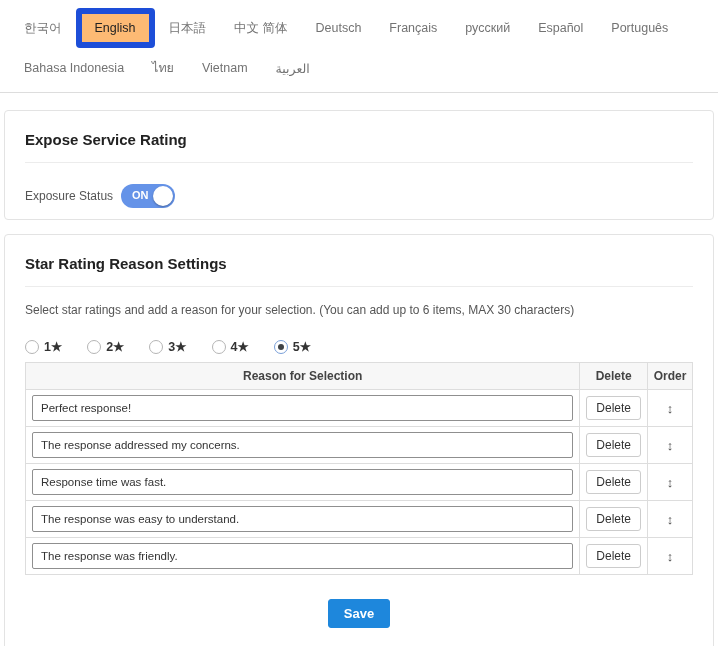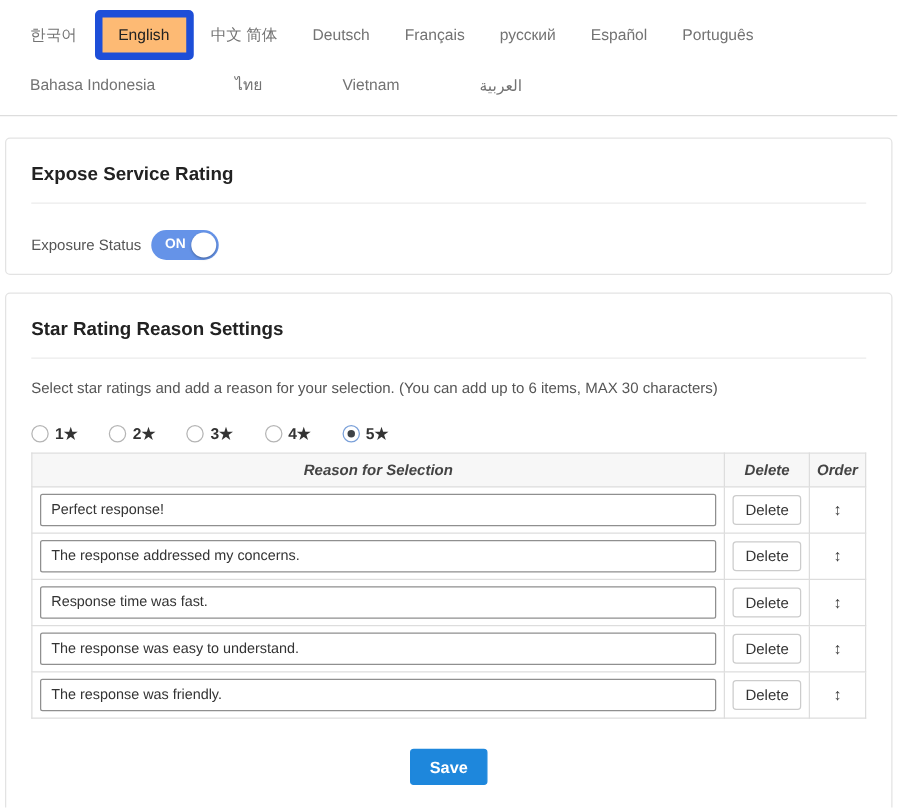--- a/index.html
+++ b/index.html
@@ -6,21 +6,21 @@
   html, body { margin: 0; padding: 0; }
   body {
     width: 718px; height: 646px; overflow: hidden;
     background: #fff; color: #333;
     font-family: "Liberation Sans", sans-serif;
   }
 
   
   .tabbar { padding: 8px 10px 6px 10px; border-bottom: 1px solid #ddd; }
   .tabrow { display: flex; align-items: center; flex-wrap: nowrap; }
-  .tabrow + .tabrow { margin-top: 2px; gap: 36px; }
+  .tabrow + .tabrow { margin-top: 2px; }
   .tab {
     padding: 7px 13px; font-size: 12.5px; color: #737373;
     white-space: nowrap; cursor: pointer; border: 1px solid transparent;
   }
   .tab.active {
     border: 6px solid #1d4ed8; border-radius: 4px;
     color: #222; font-weight: normal; background: #fdba74;
   }
 
   
@@ -78,21 +78,21 @@
     border-radius: 4px; font-weight: bold; font-size: 13px;
     padding: 8px 13px; cursor: pointer;
     font-family: "Liberation Sans", sans-serif;
   }
 
   
   table.reasons { width: 100%; border-collapse: collapse; margin-top: 8px; }
   table.reasons th, table.reasons td { border: 1px solid #ddd; }
   table.reasons th {
     background: #f7f7f7; font-size: 12px; color: #444;
-    font-weight: bold; padding: 6px 4px; text-align: center; font-style: italic;
+    font-weight: bold; padding: 6px 4px; text-align: center;
   }
   table.reasons td { padding: 5px 6px; background: #fff; }
   .col-delete { width: 63px; }
   .col-order { width: 45px; }
   .reason-input {
     width: 100%; height: 26px; border: 1px solid #8f8f8f; border-radius: 2px;
     font-size: 11.5px; color: #333; padding: 0 8px; background: #fff;
     font-family: "Liberation Sans", sans-serif;
   }
   .delete-btn {
@@ -112,20 +112,21 @@
     font-family: "Liberation Sans", sans-serif;
   }
 </style>
 </head>
 <body>
 
 <div class="tabbar">
   <div class="tabrow">
     <div class="tab">한국어</div>
     <div class="tab active">English</div>
+    <div class="tab">日本語</div>
     <div class="tab">中文 简体</div>
     <div class="tab">Deutsch</div>
     <div class="tab">Français</div>
     <div class="tab">русский</div>
     <div class="tab">Español</div>
     <div class="tab">Português</div>
   </div>
   <div class="tabrow">
     <div class="tab">Bahasa Indonesia</div>
     <div class="tab">ไทย</div>

